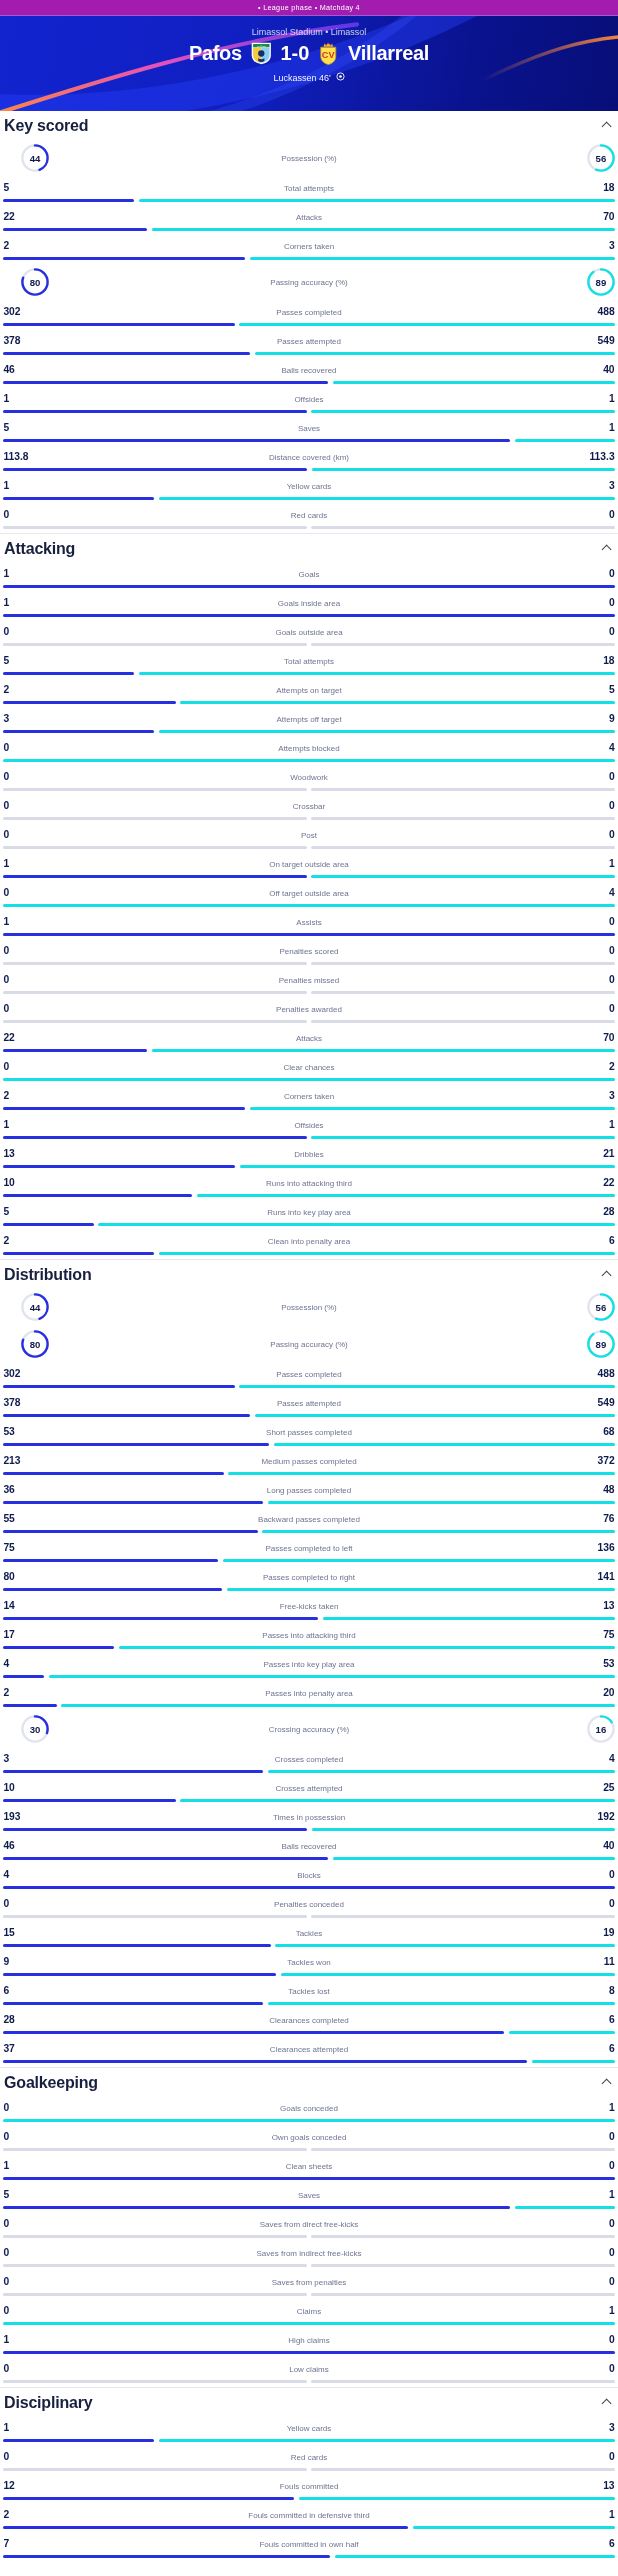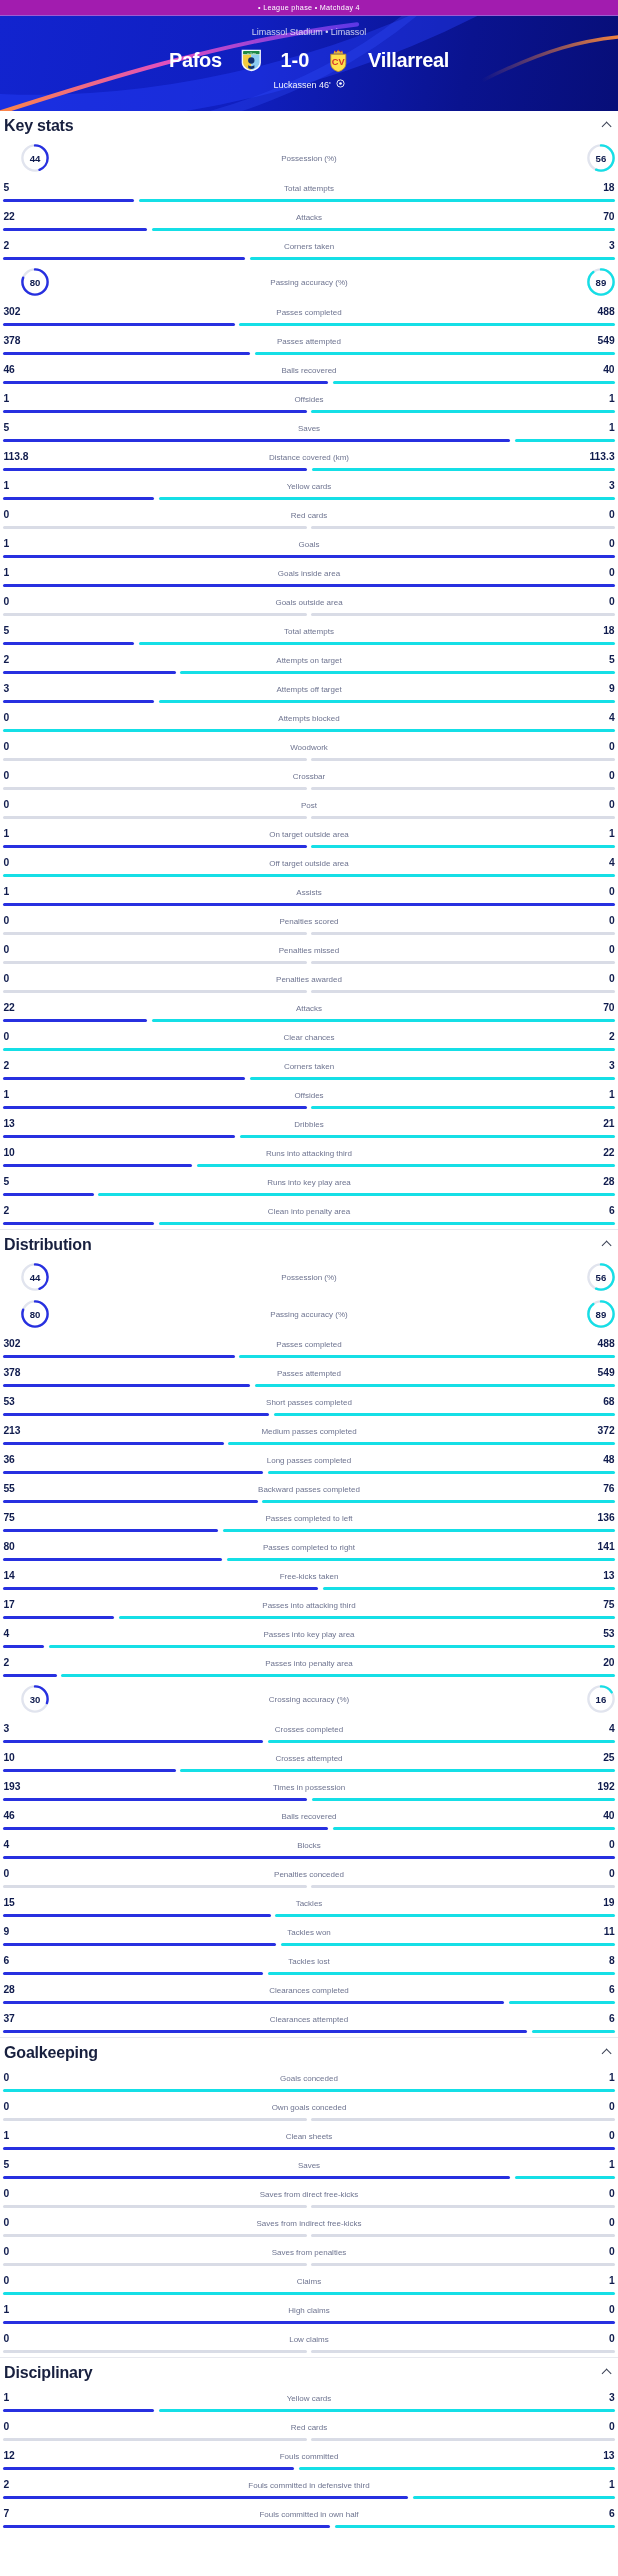--- a/index.html
+++ b/index.html
@@ -7,21 +7,21 @@
        font-family:"Liberation Sans",sans-serif;}
   
   .topstrip{height:15px;background:#a21caf;display:flex;align-items:center;justify-content:center;
             border-bottom:0.7px solid rgba(150,170,255,.45);}
   .topstrip span{color:#fff;font-size:7.2px;letter-spacing:0.3px;}
   .hero{position:relative;height:95px;overflow:hidden;
         background:linear-gradient(100deg,#1224cf 0%,#101fc0 40%,#0a138f 75%,#070e78 100%);}
   .deco{position:absolute;left:0;top:0;width:618px;height:95px;}
   .hero-inner{position:relative;z-index:2;display:flex;flex-direction:column;align-items:center;padding-top:11px;}
   .venue{color:rgba(255,255,255,.78);font-size:9px;}
-  .scoreline{display:flex;gap:19px;margin-top:12px;}
+  .scoreline{display:flex;gap:9px;margin-top:5px;}
   .team{color:#fff;font-size:20px;font-weight:800;letter-spacing:-0.3px;}
   .score{color:#fff;font-size:20px;font-weight:800;}
   .badge{display:flex;align-items:center;}
   .scorer{display:flex;align-items:center;gap:4.8px;margin-top:6.9px;color:rgba(255,255,255,.95);font-size:9px;}
   
   .sec-head{display:flex;justify-content:space-between;align-items:center;height:29px;
             border-top:0.7px solid #e7e9ef;padding:0 8.2px 0 4.1px;background:#fff;}
   section:first-child .sec-head{border-top:none;}
   .sec-title{margin:0;font-size:16px;font-weight:700;color:#18203f;letter-spacing:-0.2px;}
   .chev{width:6.2px;height:6.2px;border-left:1.4px solid #3a4154;border-top:1.4px solid #3a4154;
@@ -110,21 +110,21 @@
           </svg>
         </span>
       </div>
     </div>
   </div>
 </header>
 
 <main>
     <section class="sec">
       <div class="sec-head">
-        <h2 class="sec-title">Key stats</h2>
+        <h2 class="sec-title">Key scored</h2>
         <span class="chev"></span>
       </div>
       <div class="row circlerow">
         <span class="ring home">
           <svg width="30" height="30" viewBox="0 0 44 44">
             <circle class="track" cx="22" cy="22" r="18.5"></circle>
             <circle class="arc" cx="22" cy="22" r="18.5" style="stroke:#2730e0;stroke-dasharray:51.1 116.2"></circle>
           </svg>
           <span class="cval">44</span>
         </span>
@@ -248,20 +248,24 @@
         <span class="val home">0</span>
         <span class="lbl">Red cards</span>
         <span class="val away">0</span>
         <div class="bar">
           <span class="seg" style="flex: 1 1 0%; background: rgb(217, 220, 230);"></span>
           <span class="seg" style="flex: 1 1 0%; background: rgb(217, 220, 230);"></span>
         </div>
       </div>
     </section>
     <section class="sec">
+      <div class="sec-head">
+        <h2 class="sec-title">Attacking</h2>
+        <span class="chev"></span>
+      </div>
       <div class="row">
         <span class="val home">1</span>
         <span class="lbl">Goals</span>
         <span class="val away">0</span>
         <div class="bar">
           <span class="seg" style="flex: 1 1 0%; background: rgb(39, 48, 224);"></span>
         </div>
       </div>
       <div class="row">
         <span class="val home">1</span>

